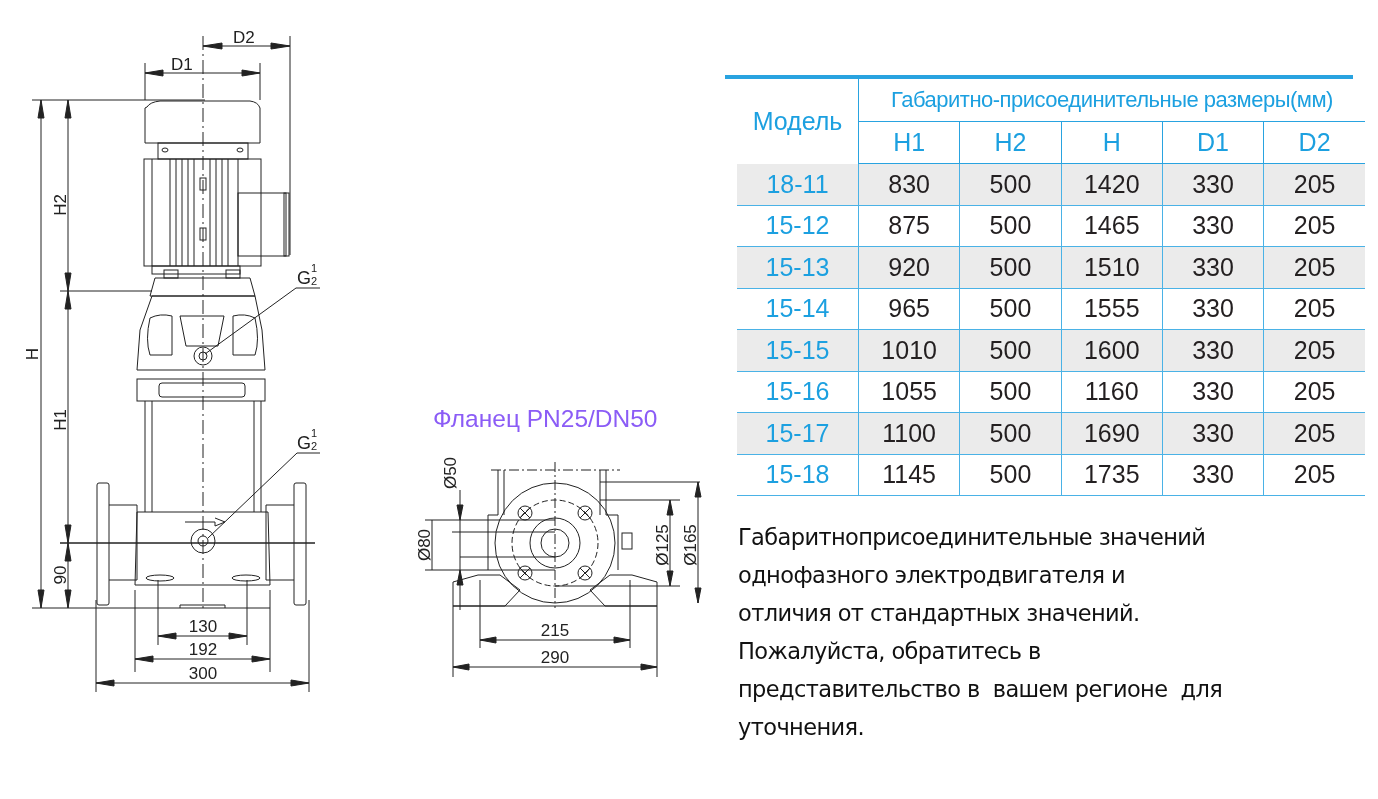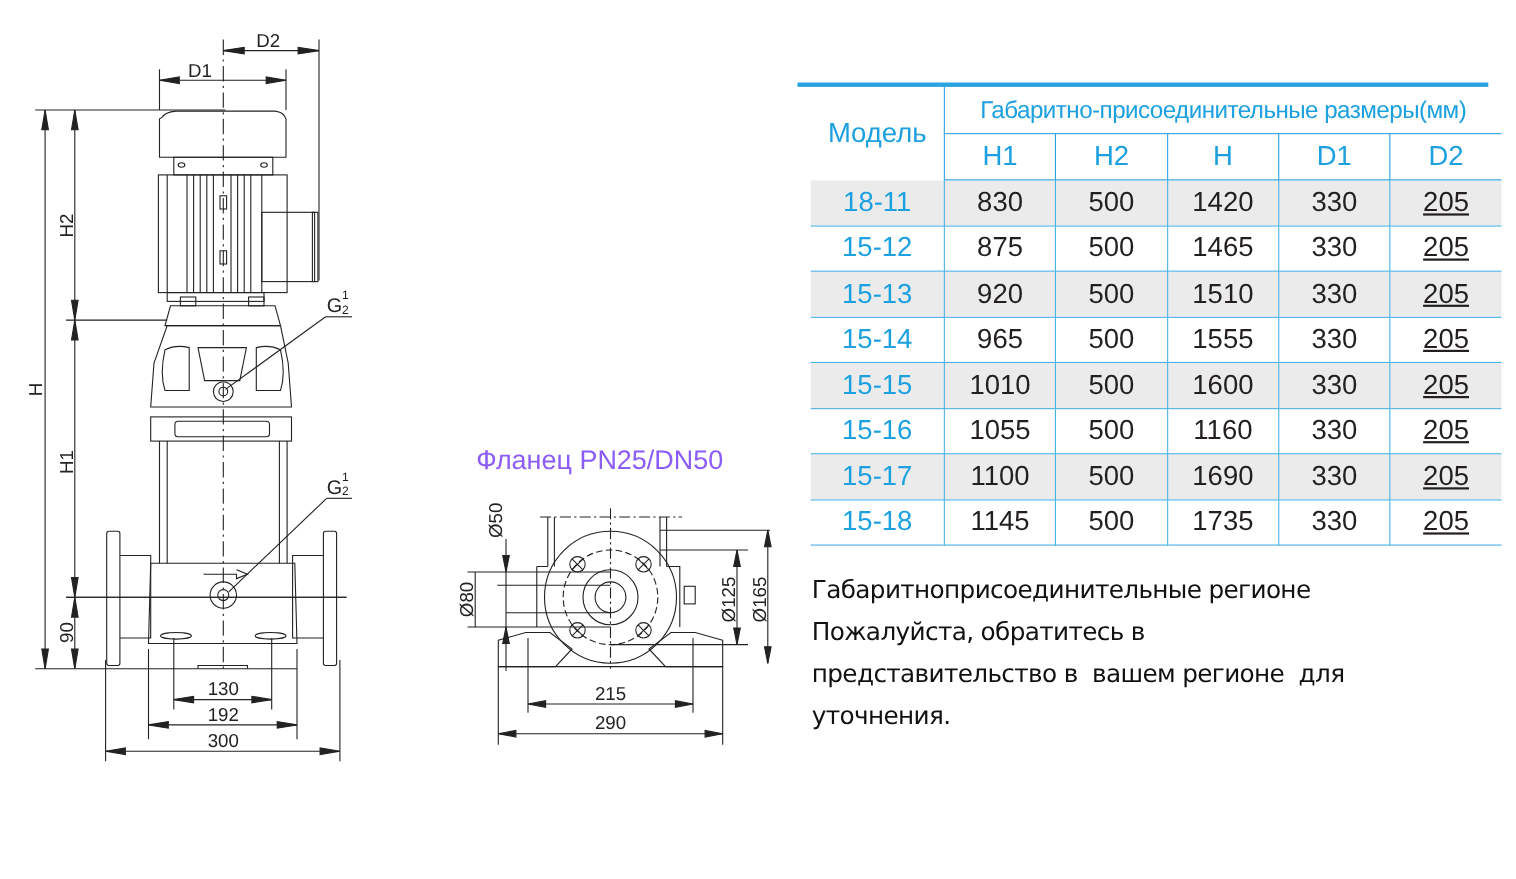--- a/index.html
+++ b/index.html
@@ -15,21 +15,21 @@
   table.dims td, table.dims th { padding: 0; text-align: center; vertical-align: middle; font-weight: normal; }
   table.dims th { color: #1ca0e0; }
   .th-model { width: 121px; font-size: 25px; height: 84px; border-right: 1.5px solid #29a3e0; }
   .th-group { font-size: 22px; height: 42px; border-bottom: 1.5px solid #29a3e0; letter-spacing: -0.5px; white-space: nowrap; }
   .th-col { font-size: 25px; height: 41px; border-right: 1.5px solid #29a3e0; }
   .th-col:last-child { border-right: none; }
   tr.hdr2 th { border-bottom: 1.5px solid #29a3e0; }
   td.model { color: #1ca0e0; font-size: 25px; }
   td.val { font-size: 25px; color: #231f20; }
   tbody tr td { height: 40.5px; border-bottom: 1.5px solid #4ab2e6; border-right: 1.5px solid #4ab2e6; }
-  tbody tr td:last-child { border-right: none; text-decoration: underline; }
+  tbody tr td:last-child { border-right: none; }
   tbody tr:nth-child(odd) td { background: #ebebeb; }
   tbody tr:nth-child(even) td { background: #ffffff; }
 
   .note { position: absolute; left: 738px; top: 518px; width: 640px;
           font-family: "DejaVu Sans", sans-serif; font-size: 22.5px; line-height: 38px;
           color: #111; letter-spacing: -0.6px; }
   .note div { white-space: pre; }
 
   .flange-title { position: absolute; left: 433px; top: 405px; font-size: 24.5px; color: #8b5cf6; }
 </style>
@@ -318,17 +318,19 @@
         <td class="val">500</td>
         <td class="val">1735</td>
         <td class="val">330</td>
         <td class="val">205</td>
       </tr>
     </tbody>
   </table>
 </div>
 
 <div class="note">
-  <div>Габаритноприсоединительные регионе</div>
+  <div>Габаритноприсоединительные значений</div>
+  <div>однофазного электродвигателя и</div>
+  <div>отличия от стандартных значений.</div>
   <div>Пожалуйста, обратитесь в</div>
   <div>представительство в  вашем регионе  для</div>
   <div>уточнения.</div>
 </div>
 
 </body></html>

